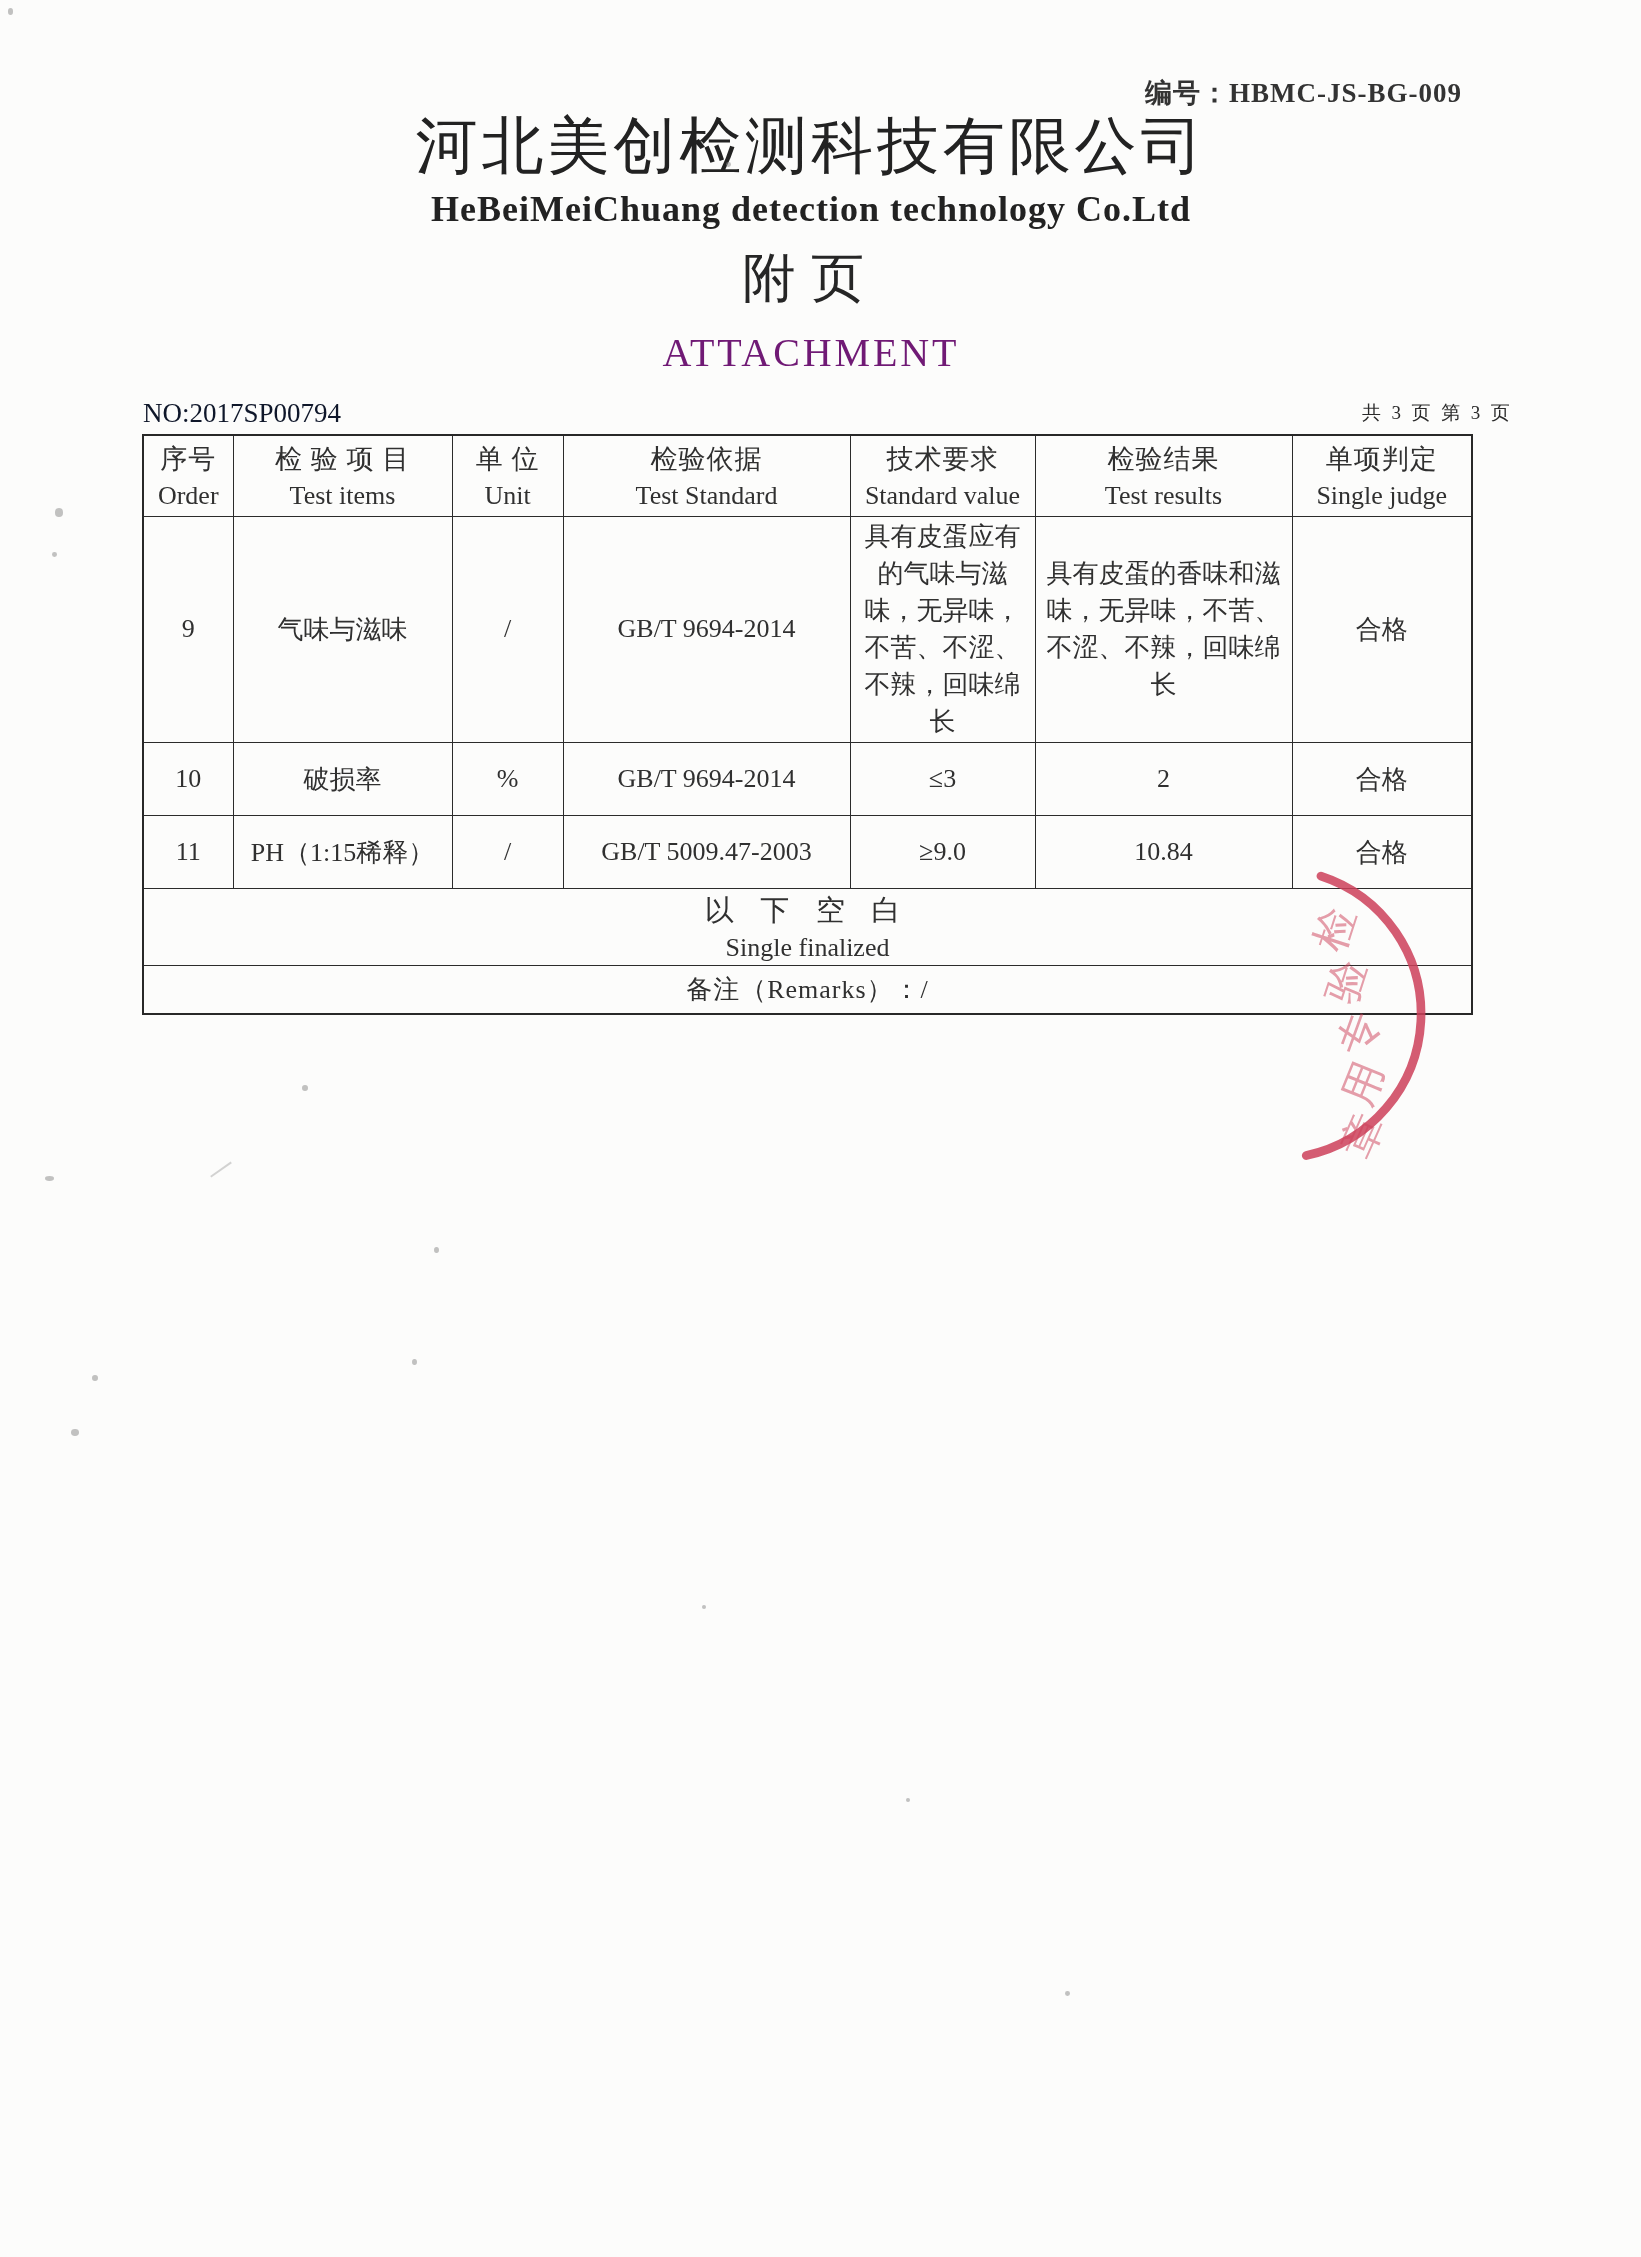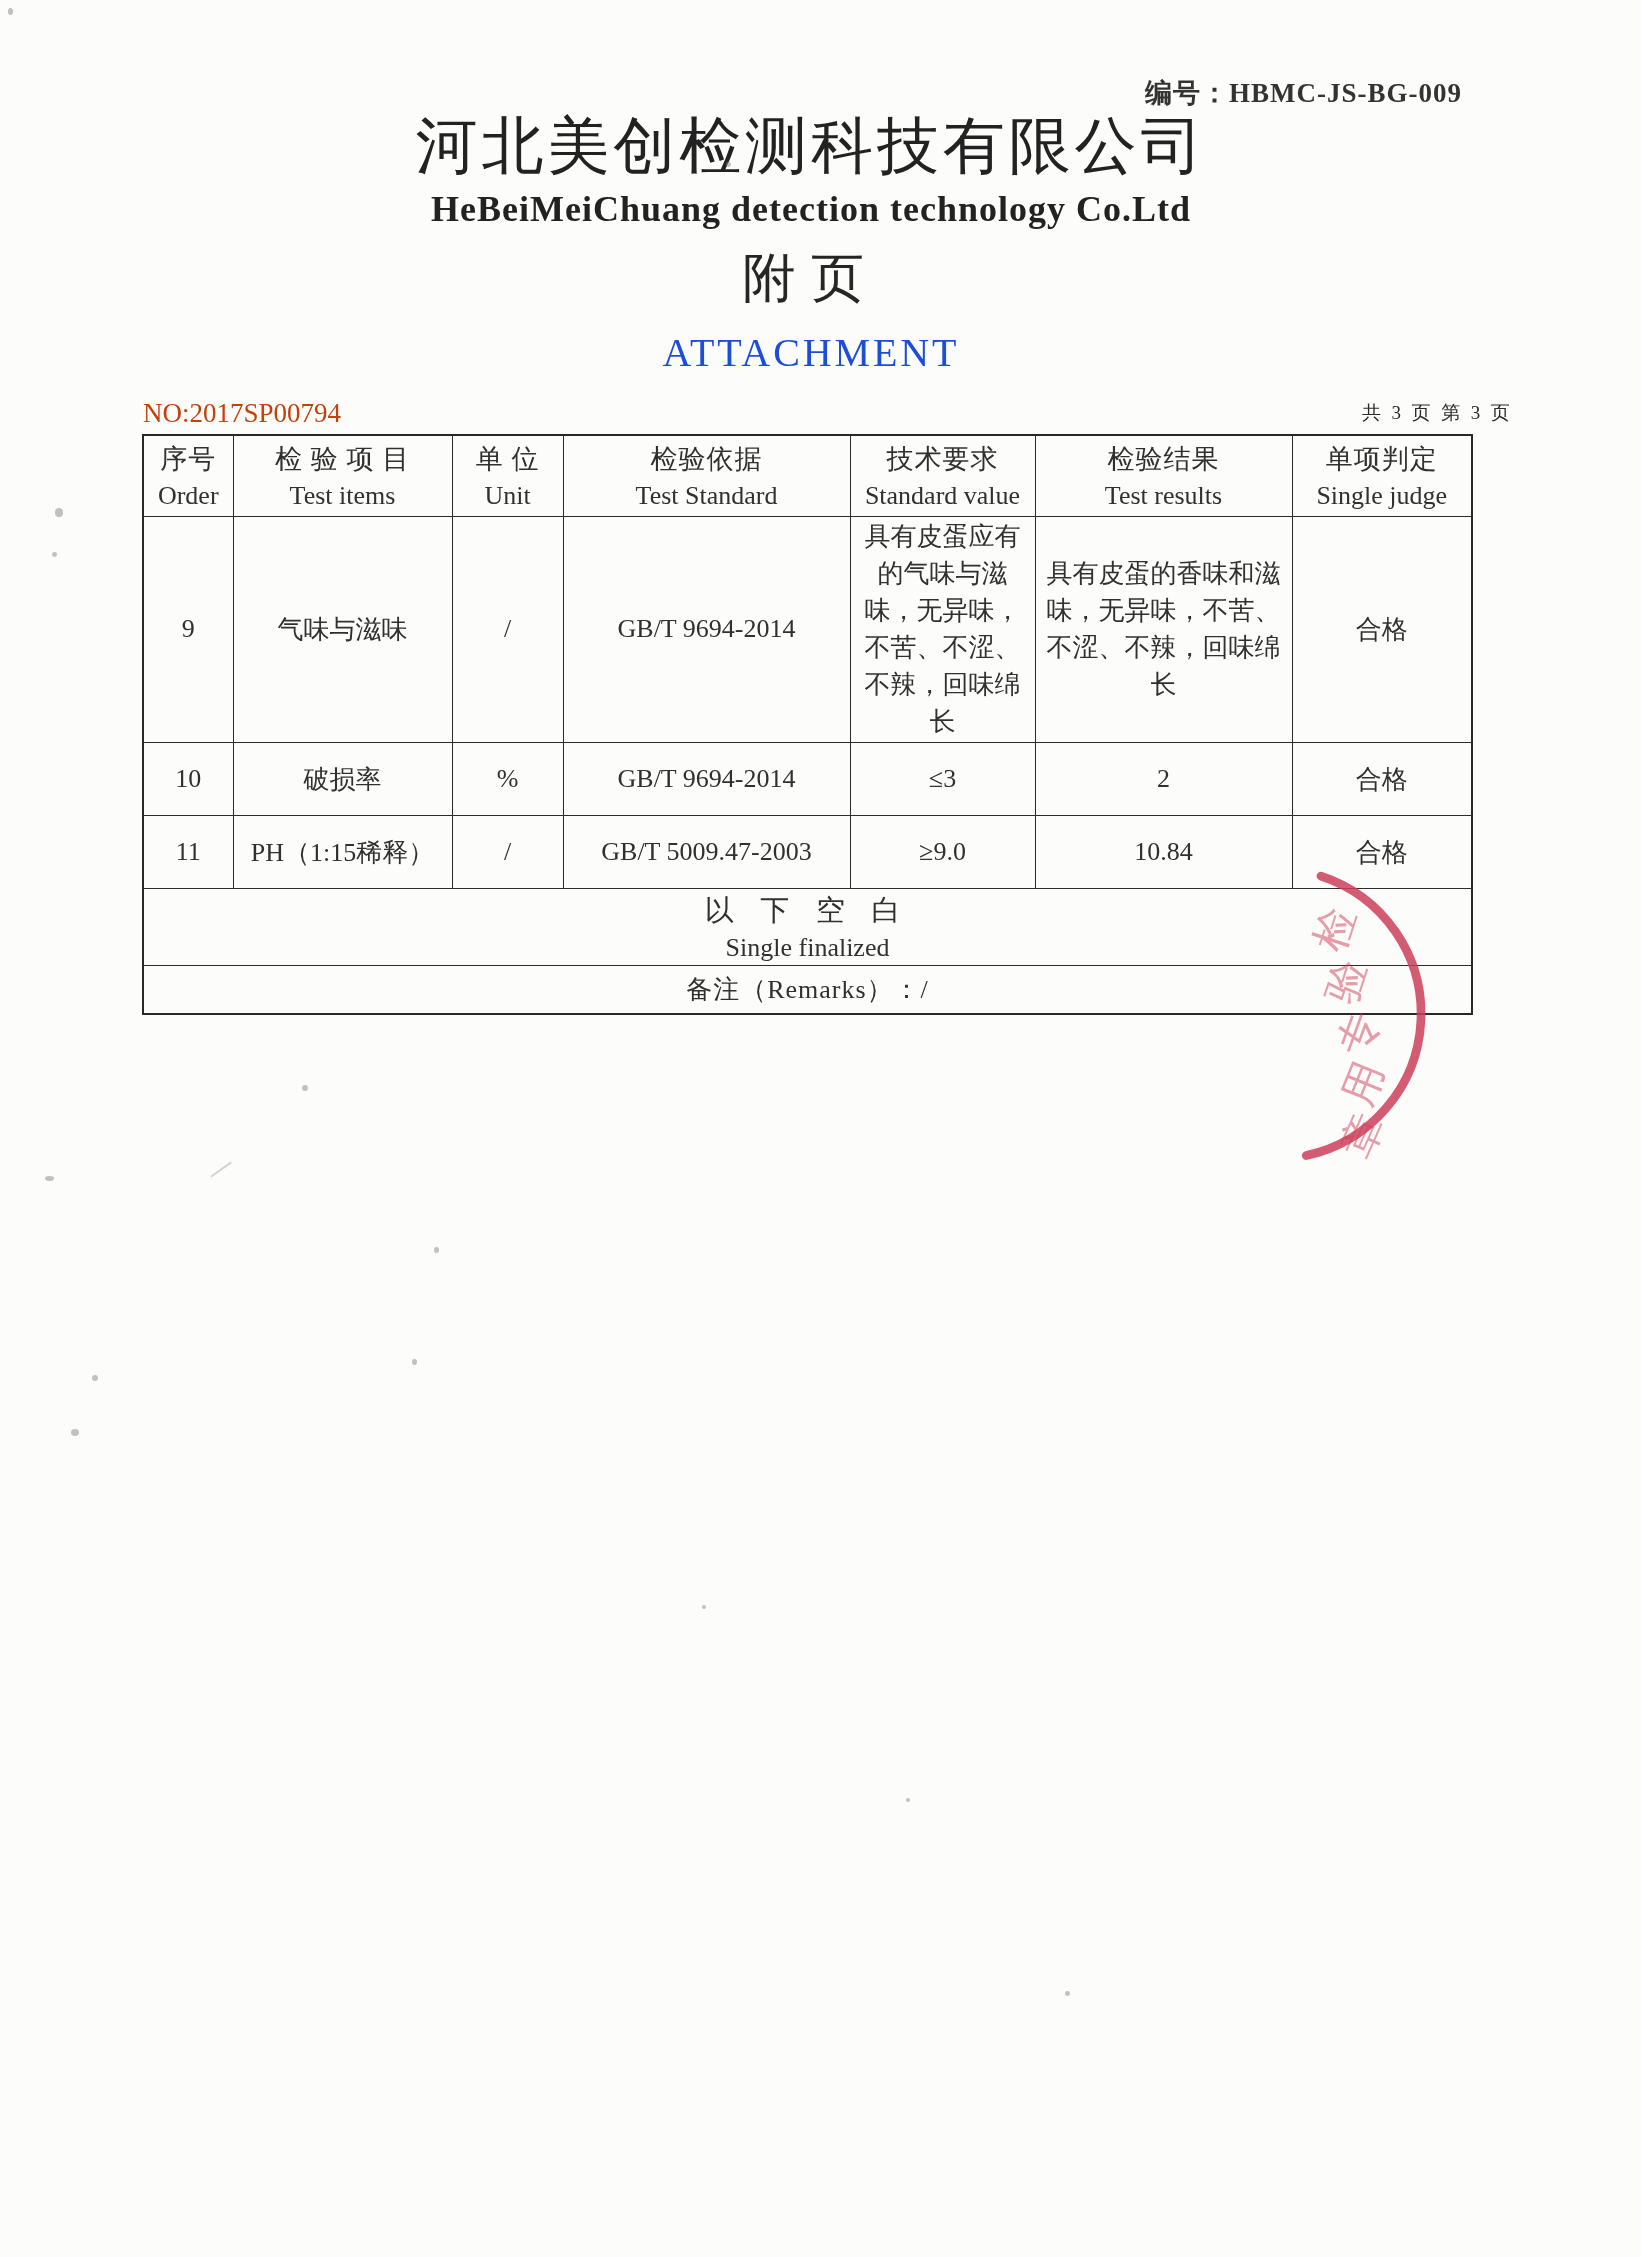--- a/index.html
+++ b/index.html
@@ -19,24 +19,24 @@
   .company-cn{
     font-size:62px;letter-spacing:3.9px;color:#222;line-height:1.1;
   }
   .company-en{
     font-size:36px;font-weight:700;letter-spacing:1px;color:#222;margin-top:7.7px;
   }
   .page-title-cn{
     font-size:53px;letter-spacing:15.4px;color:#262626;margin-top:13.5px;
   }
   .page-title-en{
-    font-size:40px;letter-spacing:2.9px;color:#1d4ed8;margin-top:13.5px;
+    font-size:40px;letter-spacing:2.9px;color:#701a75;margin-top:13.5px;
   }
   .report-no{
-    position:absolute;top:398px;left:143px;font-size:27px;color:#c2410c;
+    position:absolute;top:398px;left:143px;font-size:27px;color:#0f172a;
   }
   .page-info{
     position:absolute;top:400px;left:1318px;font-size:19px;letter-spacing:2.9px;color:#2a2a2a;margin-left:44px;
   }
   table.report{
     position:absolute;left:142px;top:434px;width:1329px;
     border-collapse:collapse;table-layout:fixed;
     border:2.9px solid #282828;
   }
   table.report td,table.report th{

